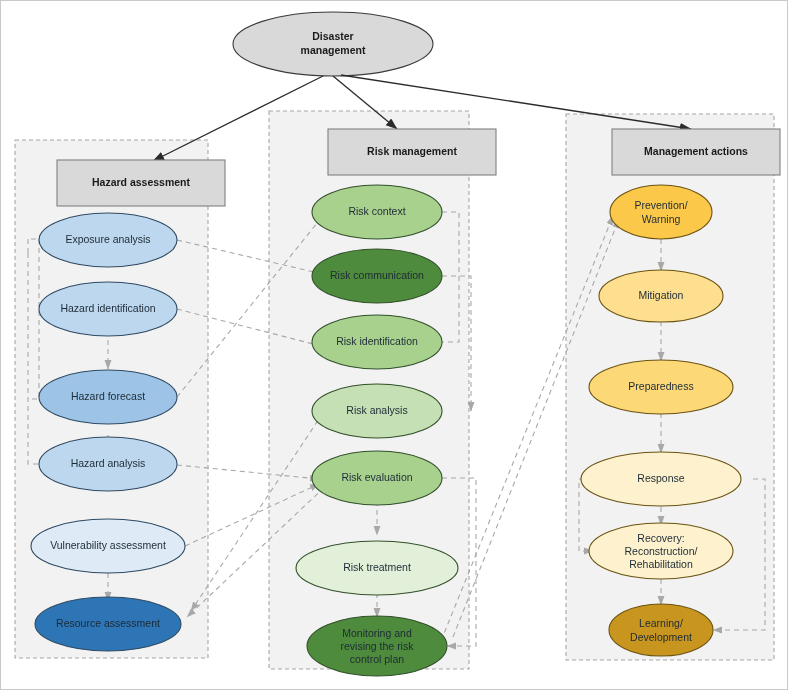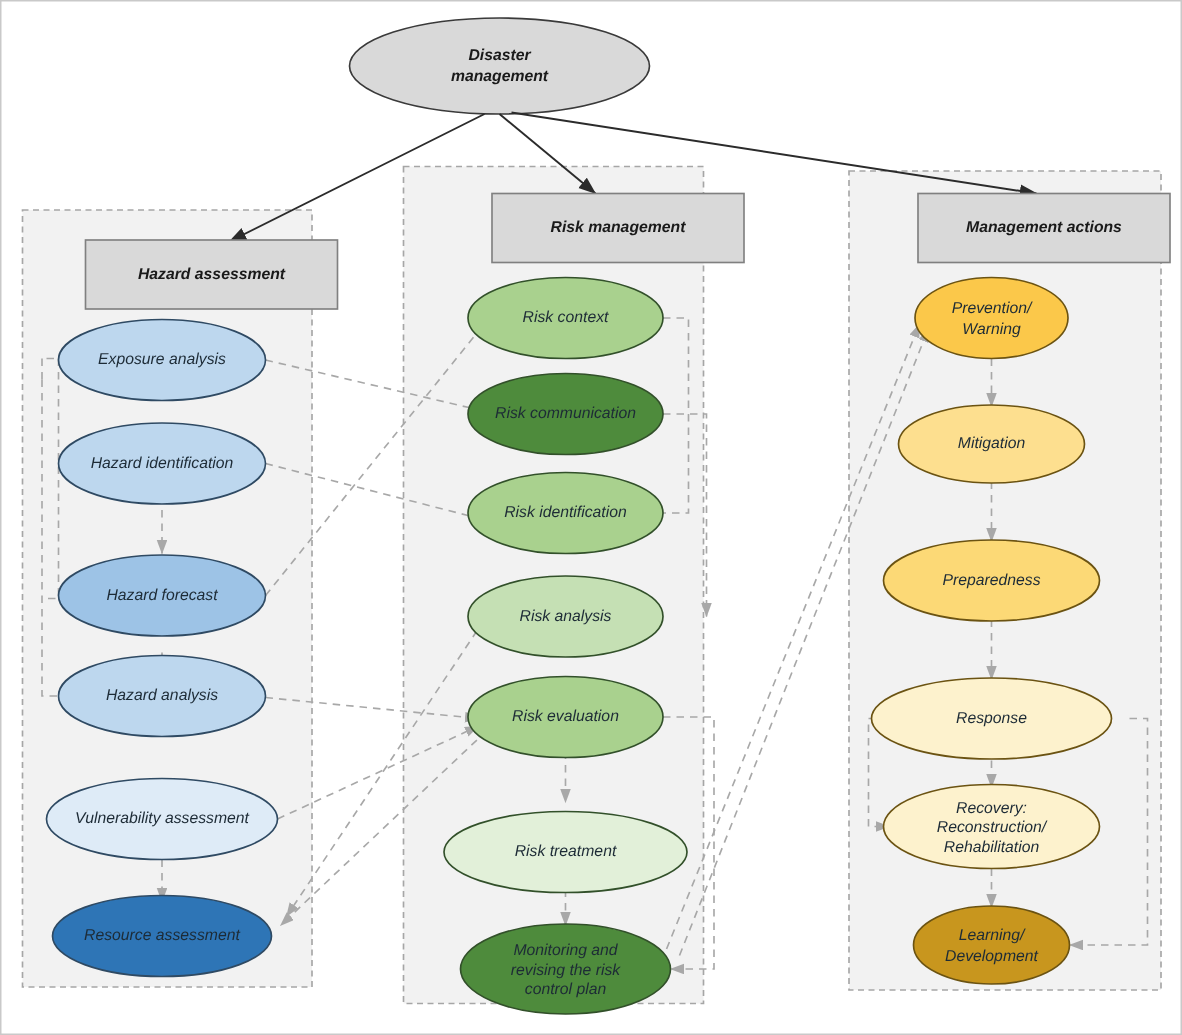--- a/index.html
+++ b/index.html
@@ -1,18 +1,18 @@
 <!DOCTYPE html>
 <html><head>
 <meta charset="utf-8">
 <style>
   html,body{margin:0;padding:0;background:#ffffff;}
   body{font-family:"Liberation Sans",sans-serif;}
   #page{position:relative;width:788px;height:690px;background:#ffffff;
-        border:1px solid #c9c9c9;box-sizing:border-box;overflow:hidden;font-style:italic;}
+        border:1px solid #c9c9c9;box-sizing:border-box;overflow:hidden;}
   #svg-layer{position:absolute;left:0;top:0;width:788px;height:690px;}
   .node-label{font-size:10.5px;fill:#1d2b36;text-anchor:middle;dominant-baseline:middle;}
   .hdr-label{font-size:10.5px;font-weight:bold;fill:#1a1a1a;text-anchor:middle;dominant-baseline:middle;}
   .root-label{font-size:10.5px;font-weight:bold;fill:#1a1a1a;text-anchor:middle;dominant-baseline:middle;}
   .grp-rect{fill:#f2f2f2;stroke:#a6a6a6;stroke-width:1.1;stroke-dasharray:4 3;}
   .hdr-rect{fill:#d9d9d9;stroke:#808080;stroke-width:1.1;}
   .ell{stroke:#3a3a3a;stroke-width:1.1;}
   .ell-blue{stroke:#2f4a63;}
   .ell-green{stroke:#32502a;}
   .ell-yellow{stroke:#6b5312;}

